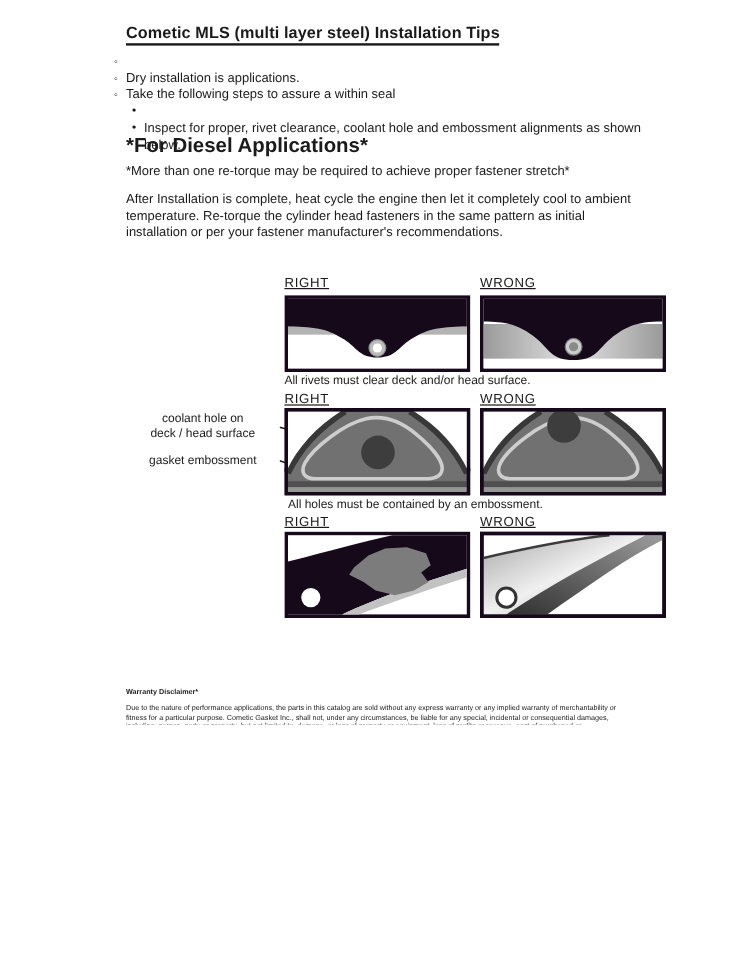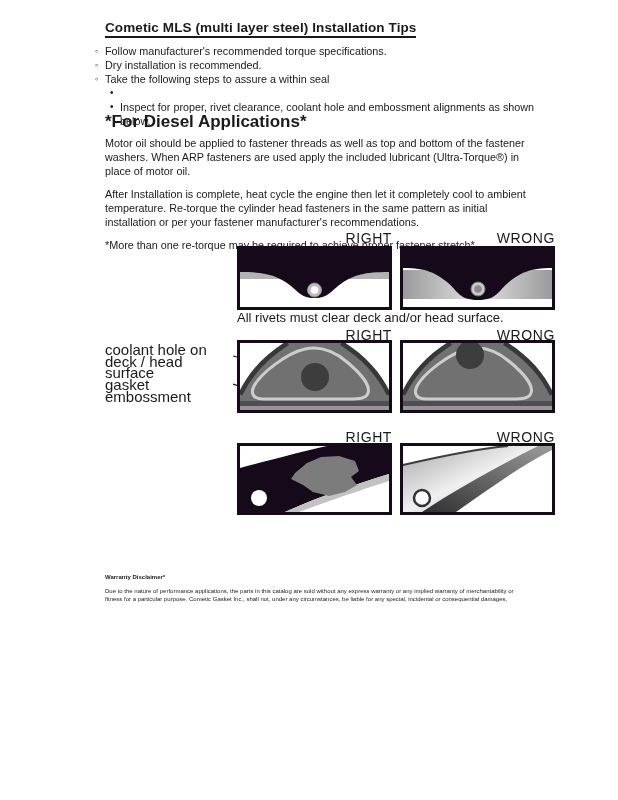--- a/index.html
+++ b/index.html
@@ -13,63 +13,61 @@
     border-bottom:2px solid #1a1a1a;padding-bottom:1px;letter-spacing:.1px;
   }
   .tips{left:95px;top:44px;width:450px;font-size:10.8px;line-height:14px;}
   .tip-row{display:flex;}
   .b-marker{width:10px;flex:0 0 10px;font-size:9px;line-height:14px;}
   .sub{margin-left:15px;}
   .sub .b-marker{font-size:10px;}
   .diesel{left:105px;top:115px;width:432px;font-size:10.8px;line-height:14px;}
   .diesel-heading{font-size:17px;font-weight:bold;margin:0 0 7px 0;}
   .diesel p{margin:0 0 9px 0;}
-  .dg-header{font-size:14px;letter-spacing:.6px;text-align:right;width:155px;}
+  .dg-header{font-size:11px;letter-spacing:.6px;text-align:left;width:155px;text-decoration:underline;}
   .panel{width:155px;height:auto;display:block;}
-  .caption{font-size:13px;line-height:12px;white-space:pre-line;}
-  .callout{width:128px;text-align:left;font-size:15px;line-height:11.5px;white-space:pre-line;}
+  .caption{font-size:10px;line-height:12px;white-space:pre-line;}
+  .callout{width:128px;text-align:center;font-size:10px;line-height:11.5px;white-space:pre-line;}
   .legal{left:105px;top:574px;width:413px;font-size:6px;line-height:7.4px;color:#222;}
   .legal-heading{font-weight:bold;margin:0 0 7px 0;}
   .legal p{margin:0 0 7px 0;white-space:pre-line;}
   .part-number{left:388px;top:758px;font-size:12.5px;letter-spacing:.4px;color:#ec4899;}
 </style>
 </head>
 <body>
 
 <div class="page">
 
   <div class="abs page-title">Cometic MLS (multi layer steel) Installation Tips</div>
 
   <div class="abs tips">
     <div class="tip-row">
       <span class="b-marker">◦</span>
-      <span>Follow manufacturer's recommended torque specifications.</span>
     </div>
     <div class="tip-row">
       <span class="b-marker">◦</span>
-      <span>Dry installation is recommended.</span>
+      <span>Dry installation is applications.</span>
     </div>
     <div class="tip-row">
       <span class="b-marker">◦</span>
       <span>Take the following steps to assure a within seal</span>
     </div>
     <div class="tip-row sub">
       <span class="b-marker">•</span>
     </div>
     <div class="tip-row sub">
       <span class="b-marker">•</span>
       <span>Inspect for proper, rivet clearance, coolant hole and embossment alignments as shown below.</span>
     </div>
   </div>
 
   <div class="abs diesel">
     <div class="diesel-heading">*For Diesel Applications*</div>
-    <p>Motor oil should be applied to fastener threads as well as top and bottom of the fastener washers. When ARP fasteners are used apply the included lubricant (Ultra-Torque®) in place of motor oil.</p>
+    <p>*More than one re-torque may be required to achieve proper fastener stretch*</p>
     <p>After Installation is complete, heat cycle the engine then let it completely cool to ambient temperature. Re-torque the cylinder head fasteners in the same pattern as initial installation or per your fastener manufacturer's recommendations.</p>
-    <p>*More than one re-torque may be required to achieve proper fastener stretch*</p>
   </div>
 
   <div class="abs dg-header" style="left:237px;top:230px;">RIGHT</div>
   <div class="abs dg-header" style="left:400px;top:230px;">WRONG</div>
 
   <svg class="abs panel" style="left:237px;top:246px;" width="155" height="64" viewBox="0 0 155 64">
     <rect x="1.5" y="1.5" width="152" height="61" fill="#ffffff" stroke="#15091a" stroke-width="3"></rect>
     <rect x="3" y="26" width="149" height="7" fill="#b3b3b3"></rect>
     <rect x="3" y="33" width="149" height="28" fill="#ffffff"></rect>
     <path d="M3,3 H152 V26 C127,26 117,29 105,37 C94,44.5 92,52 77.5,52 C63,52 61,44.5 50,37 C38,29 28,26 3,26 Z" fill="#15091a"></path>
@@ -126,20 +124,21 @@
     <path d="M2,2 H48 C26,16 11,33 2,52 Z" fill="#ffffff"></path>
     <path d="M105,2 C127,16 143,33 153,54" stroke="#383838" stroke-width="7" fill="none"></path>
     <path d="M153,2 H107 C129,16 144,33 153,52 Z" fill="#ffffff"></path>
     <path d="M26,59 C17,59 13,54 17,46 C24,33 50,13 68,9 C82,6 97,11 110,22 C122,32 134,45 131,53 C129,59 121,59 112,59 Z" fill="none" stroke="#cdcdcd" stroke-width="3"></path>
     <circle cx="70" cy="15" r="14" fill="#3d3d3d"></circle>
     <rect x="3" y="61" width="149" height="5" fill="#4f4f4f"></rect>
     <rect x="3" y="66" width="149" height="5" fill="#969696"></rect>
     <rect x="1.5" y="1.5" width="152" height="70" fill="none" stroke="#15091a" stroke-width="3"></rect>
   </svg>
 
+  <div class="abs caption" style="left:240px;top:415px;">All holes must be contained by an embossment.</div>
 
   <div class="abs dg-header" style="left:237px;top:429px;">RIGHT</div>
   <div class="abs dg-header" style="left:400px;top:429px;">WRONG</div>
 
   <svg class="abs panel" style="left:237px;top:443px;" width="155" height="72" viewBox="0 0 155 72">
     <rect x="1.5" y="1.5" width="152" height="69" fill="#ffffff" stroke="#15091a" stroke-width="3"></rect>
     <path d="M3,25 C38,16 66,8 90,3 L152,3 L152,31 C113,43 76,56 48,69 L3,69 Z" fill="#15091a"></path>
     <path d="M48,69 C76,56 113,43 152,31 L152,38 C118,49 86,60 62,69 Z" fill="#c2c2c2"></path>
     <polygon points="58,30 70,20 84,14 102,13 118,18 122,28 114,34 120,42 108,49 92,53 76,49 66,42 54,36" fill="#7c7c7c"></polygon>
     <circle cx="22" cy="55" r="8" fill="#ffffff"></circle>

